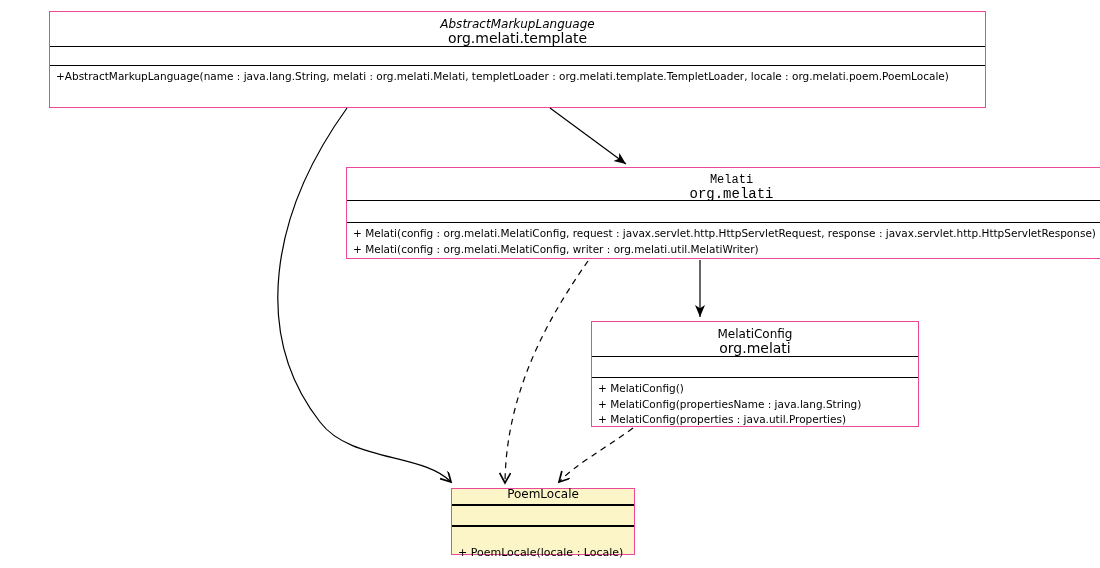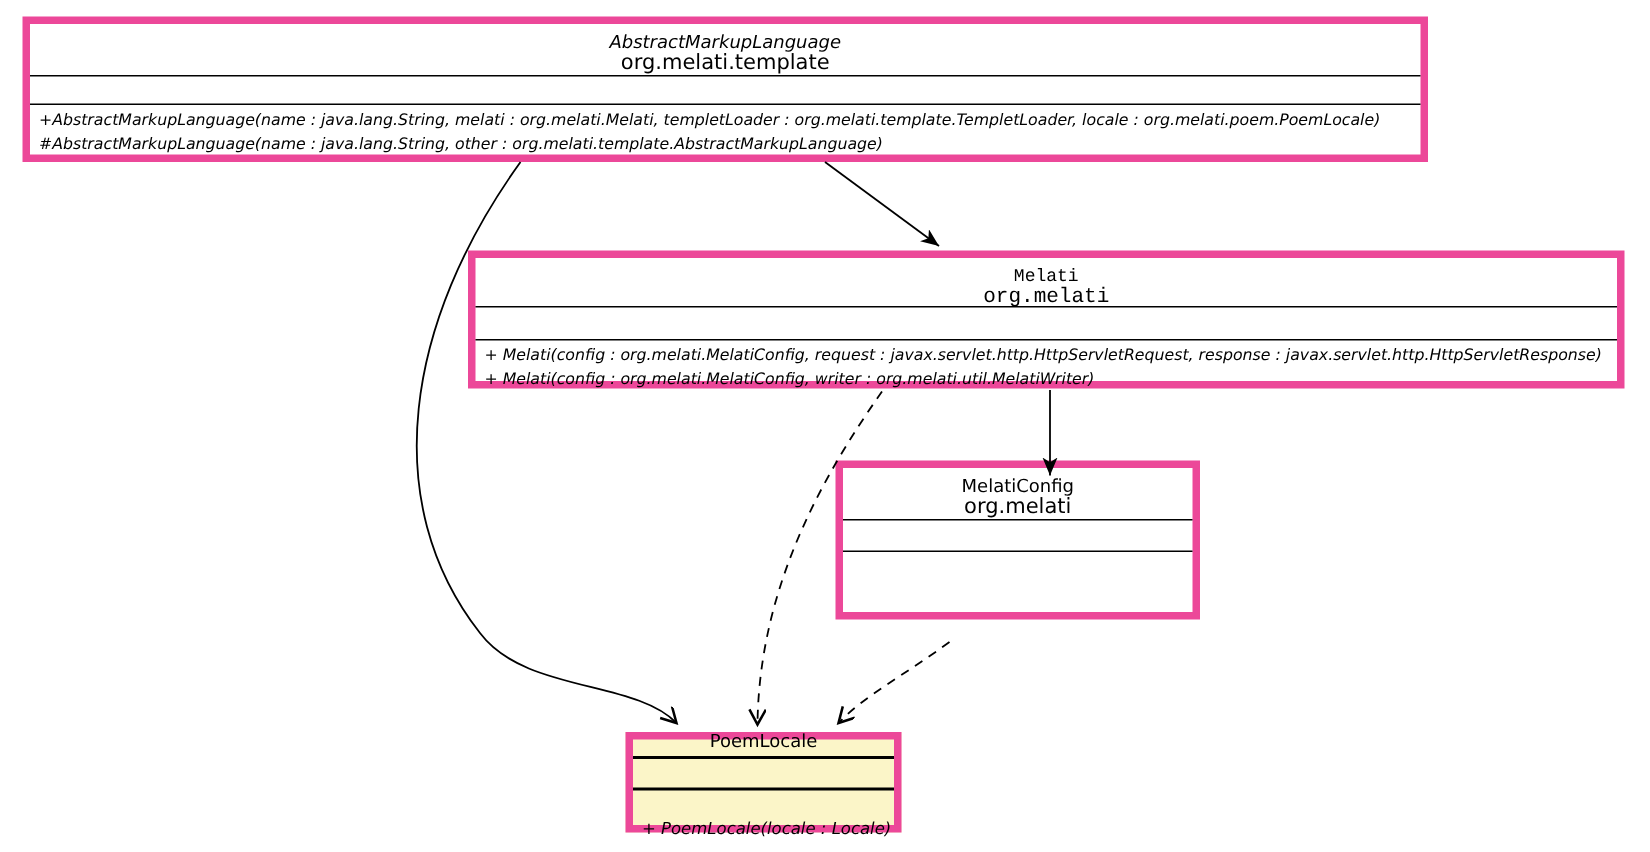--- a/index.html
+++ b/index.html
@@ -2,39 +2,39 @@
 <html><head>
 <meta charset="utf-8">
 <style>
   html,body{margin:0;padding:0;background:#ffffff;}
   .canvas{
     position:relative;width:1100px;height:568px;background:#ffffff;overflow:hidden;
     font-family:"DejaVu Sans","Liberation Sans",sans-serif;color:#000;
   }
   .edges{position:absolute;left:0;top:0;width:1100px;height:568px;pointer-events:none;}
   .cls{
-    position:absolute;background:#ffffff;border:5px solid #ec4899;
-    box-sizing:border-box;display:flex;flex-direction:column;
+    position:absolute;background:#ffffff;border:1px solid #ec4899;
+    box-sizing:border-box;display:flex;flex-direction:column;margin-left:34px;
   }
   .cls .hd{border-bottom:1px solid #000;text-align:center;box-sizing:border-box;flex:none;}
   .cls .nm{font-size:12px;line-height:16px;padding-top:4px;white-space:nowrap;}
   .cls .pkg{font-size:14px;line-height:12px;white-space:nowrap;}
   .cls .attrs{border-bottom:1px solid #000;box-sizing:border-box;flex:none;}
-  .cls .mths{flex:1 1 auto;padding:3px 0 0 6px;box-sizing:border-box;font-style:italic;}
+  .cls .mths{flex:1 1 auto;padding:3px 0 0 6px;box-sizing:border-box;}
   .cls .m{font-size:10.5px;line-height:15.5px;white-space:nowrap;}
   .italic{font-style:italic;}
 
   
   .box-aml{left:15px;top:11px;width:937px;height:97px;}
   .box-aml .hd{height:35px;}
   .box-aml .attrs{height:19px;}
   .box-melati{left:312px;top:167px;width:771px;height:92px;}
   .box-melati .hd{height:33px;font-family:Liberation Mono, monospace;}
   .box-melati .attrs{height:22px;}
-  .box-mconfig{left:557px;top:307px;width:243px;height:106px;}
+  .box-mconfig{left:557px;top:321px;width:328px;height:106px;justify-content:space-between;}
   .box-mconfig .hd{height:35px;}
   .box-mconfig .attrs{height:21px;}
   .box-poem{left:417px;top:488px;width:184px;height:67px;background:#FBF5C8;justify-content:center;}
   .box-poem .hd{height:23px;border-bottom-width:2px;}
   .box-poem .nm{padding-top:3px;}
   .box-poem .attrs{height:21px;border-bottom-width:2px;}
   .box-poem .mths{padding-top:18px;}
   .box-poem .m{font-size:11px;}
 </style>
 </head>
@@ -43,21 +43,20 @@
 <div class="canvas">
 
   <div class="cls box-aml">
     <div class="hd">
       <div class="nm italic">AbstractMarkupLanguage</div>
       <div class="pkg">org.melati.template</div>
     </div>
     <div class="attrs"></div>
     <div class="mths">
       <div class="m">+AbstractMarkupLanguage(name : java.lang.String, melati : org.melati.Melati, templetLoader : org.melati.template.TempletLoader, locale : org.melati.poem.PoemLocale)</div>
-      <div class="m">#AbstractMarkupLanguage(name : java.lang.String, other : org.melati.template.AbstractMarkupLanguage)</div>
     </div>
   </div>
 
   <div class="cls box-melati">
     <div class="hd">
       <div class="nm">Melati</div>
       <div class="pkg">org.melati</div>
     </div>
     <div class="attrs"></div>
     <div class="mths">
@@ -65,20 +64,25 @@
       <div class="m">+ Melati(config : org.melati.MelatiConfig, writer : org.melati.util.MelatiWriter)</div>
     </div>
   </div>
 
   <div class="cls box-mconfig">
     <div class="hd">
       <div class="nm">MelatiConfig</div>
       <div class="pkg">org.melati</div>
     </div>
     <div class="attrs"></div>
+    <div class="mths">
+      <div class="m">+ MelatiConfig()</div>
+      <div class="m">+ MelatiConfig(propertiesName : java.lang.String)</div>
+      <div class="m">+ MelatiConfig(properties : java.util.Properties)</div>
+    </div>
   </div>
 
   <div class="cls box-poem">
     <div class="hd">
       <div class="nm">PoemLocale</div>
     </div>
     <div class="attrs"></div>
     <div class="mths">
       <div class="m">+ PoemLocale(locale : Locale)</div>
     </div>

